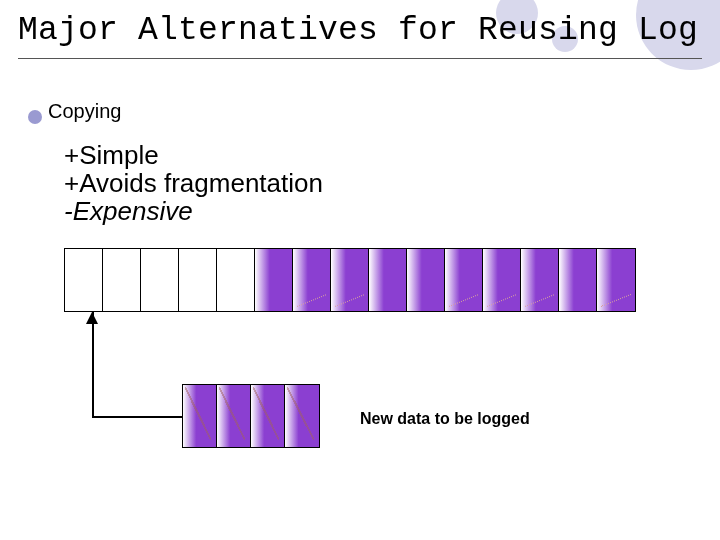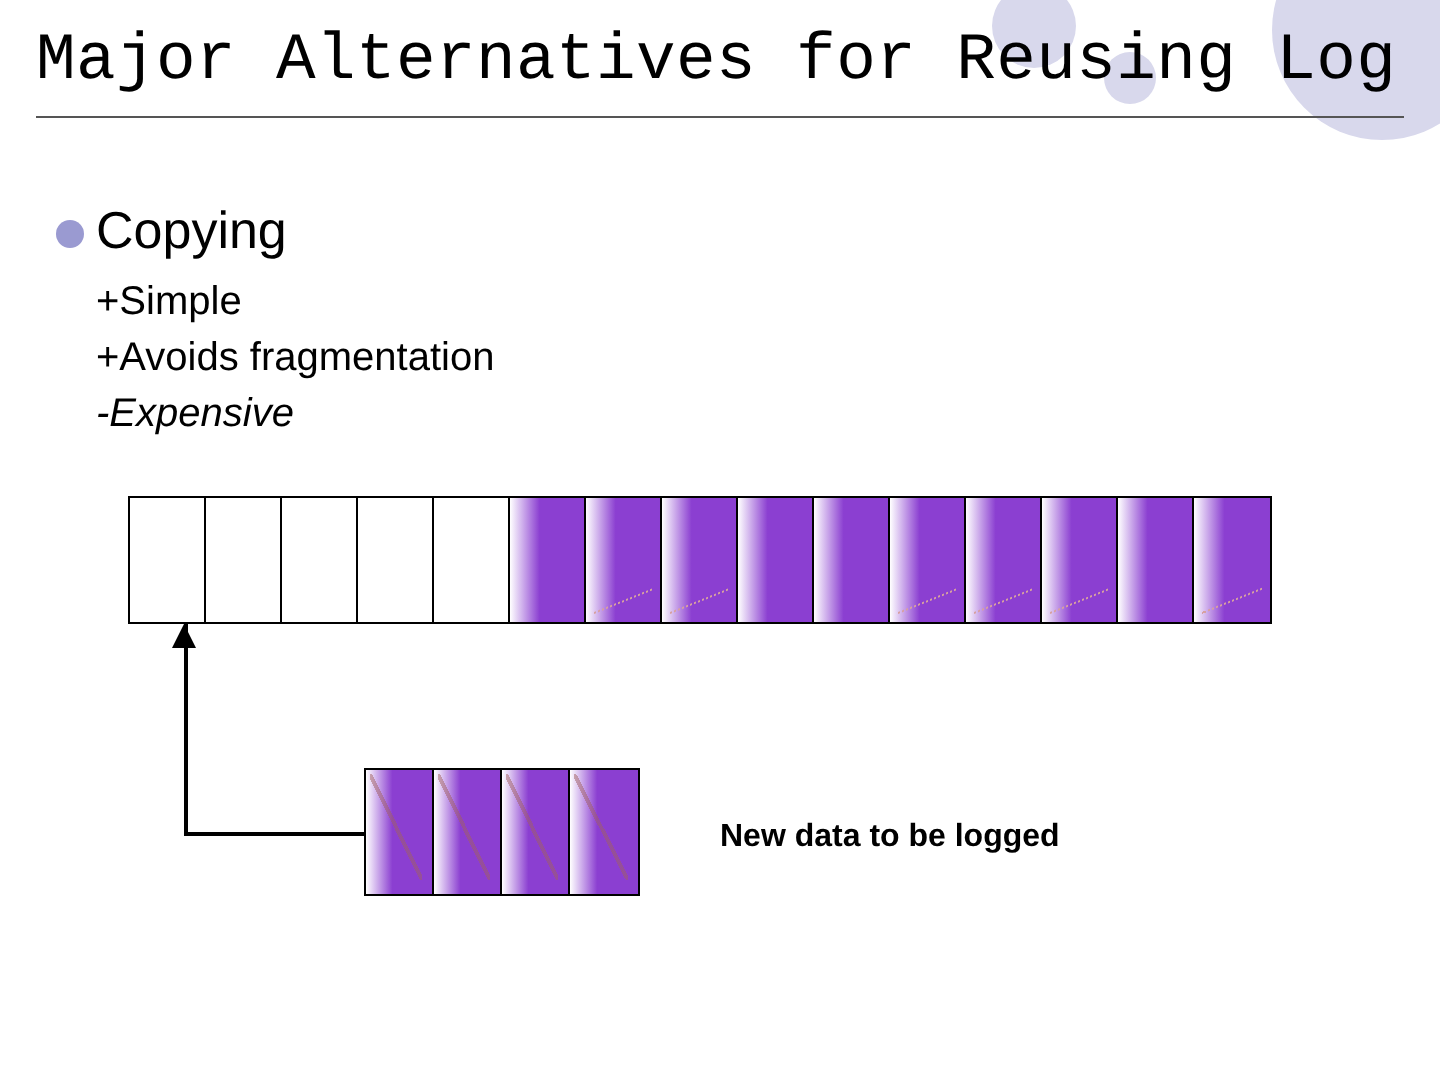--- a/index.html
+++ b/index.html
@@ -36,26 +36,26 @@
   }
   .bullet-dot {
     position: absolute;
     width: 14px;
     height: 14px;
     border-radius: 50%;
     background: #9a9ad1;
   }
   .heading {
     position: absolute;
-    font-size: 26px;
+    font-size: 20px;
   }
   .body-line {
     position: absolute;
-    font-size: 20px;
-    left: 48px;
+    font-size: 26px;
+    left: 64px;
   }
   .row {
     position: absolute;
     display: flex;
     border: 1.5px solid #000;
   }
   .cell {
     height: 62px;
     box-sizing: border-box;
     border-right: 1.2px solid #000;

